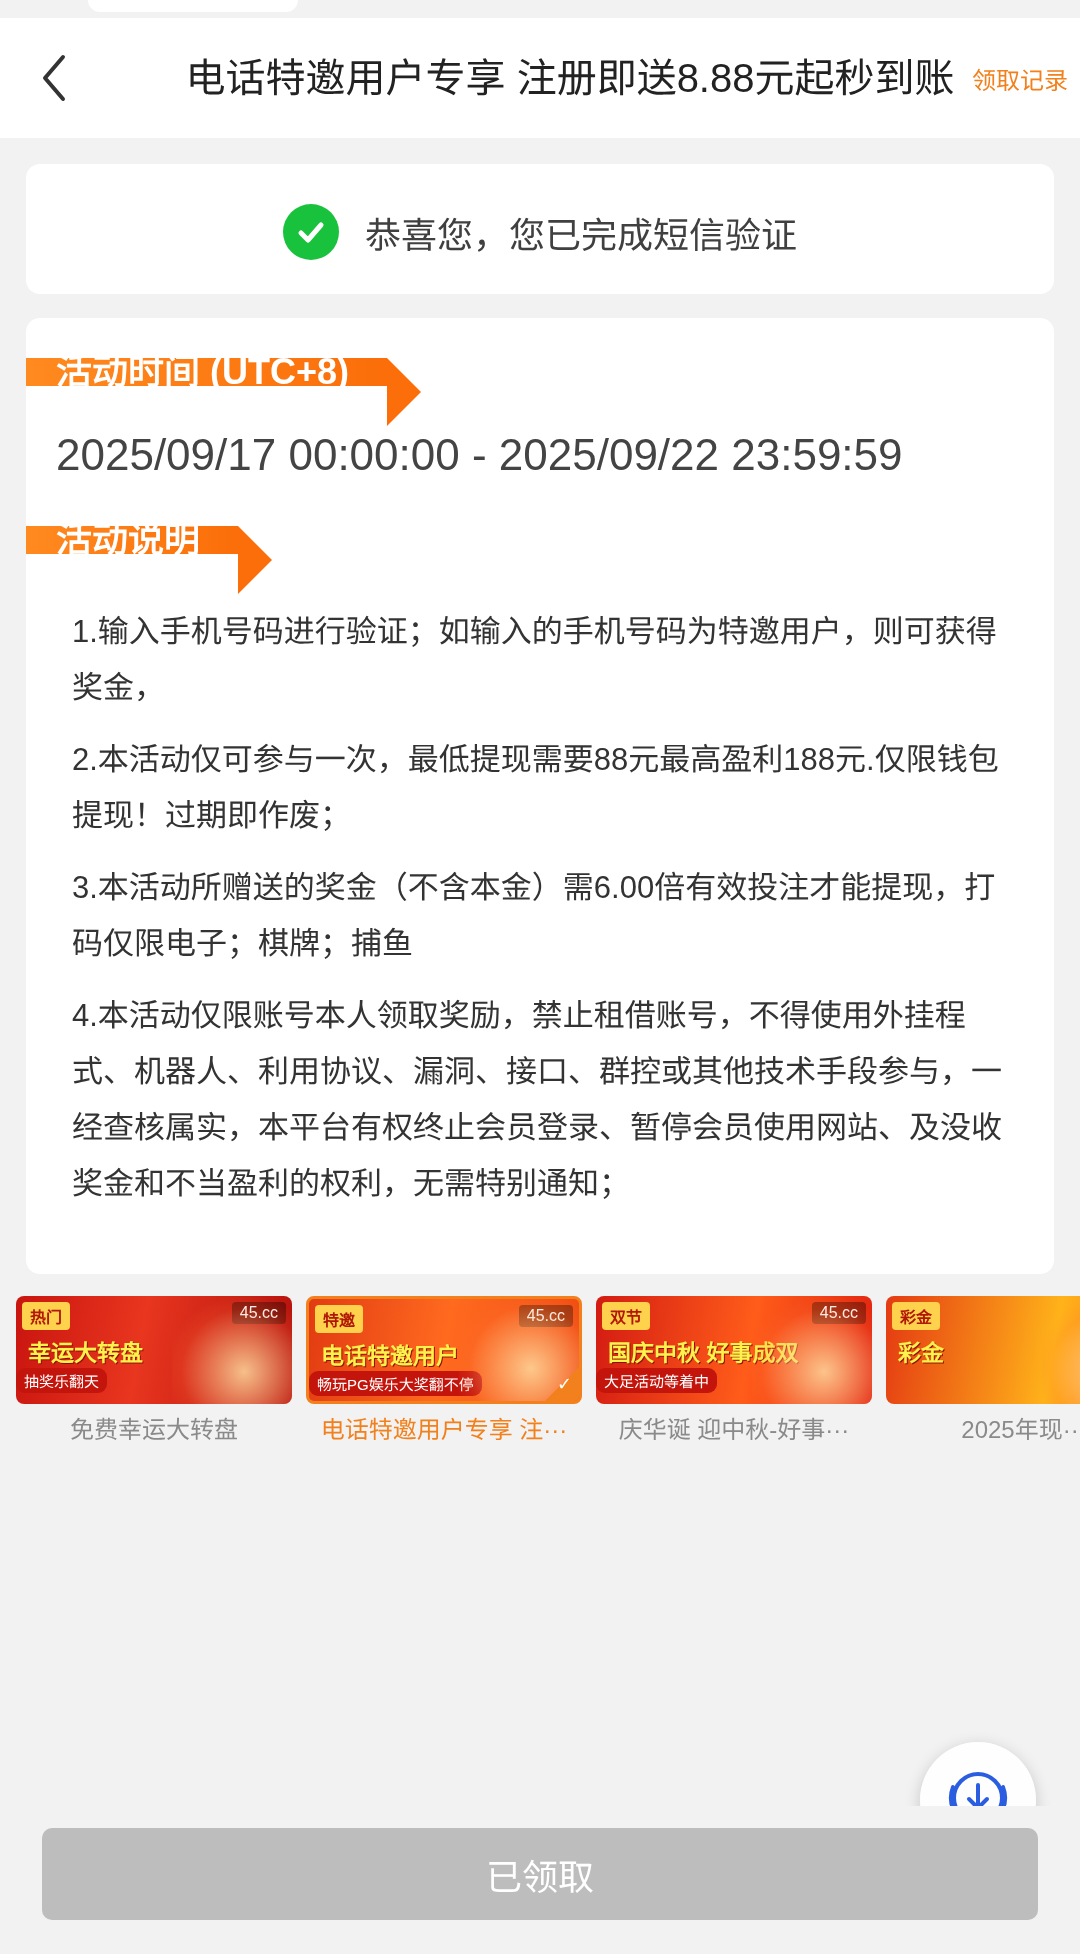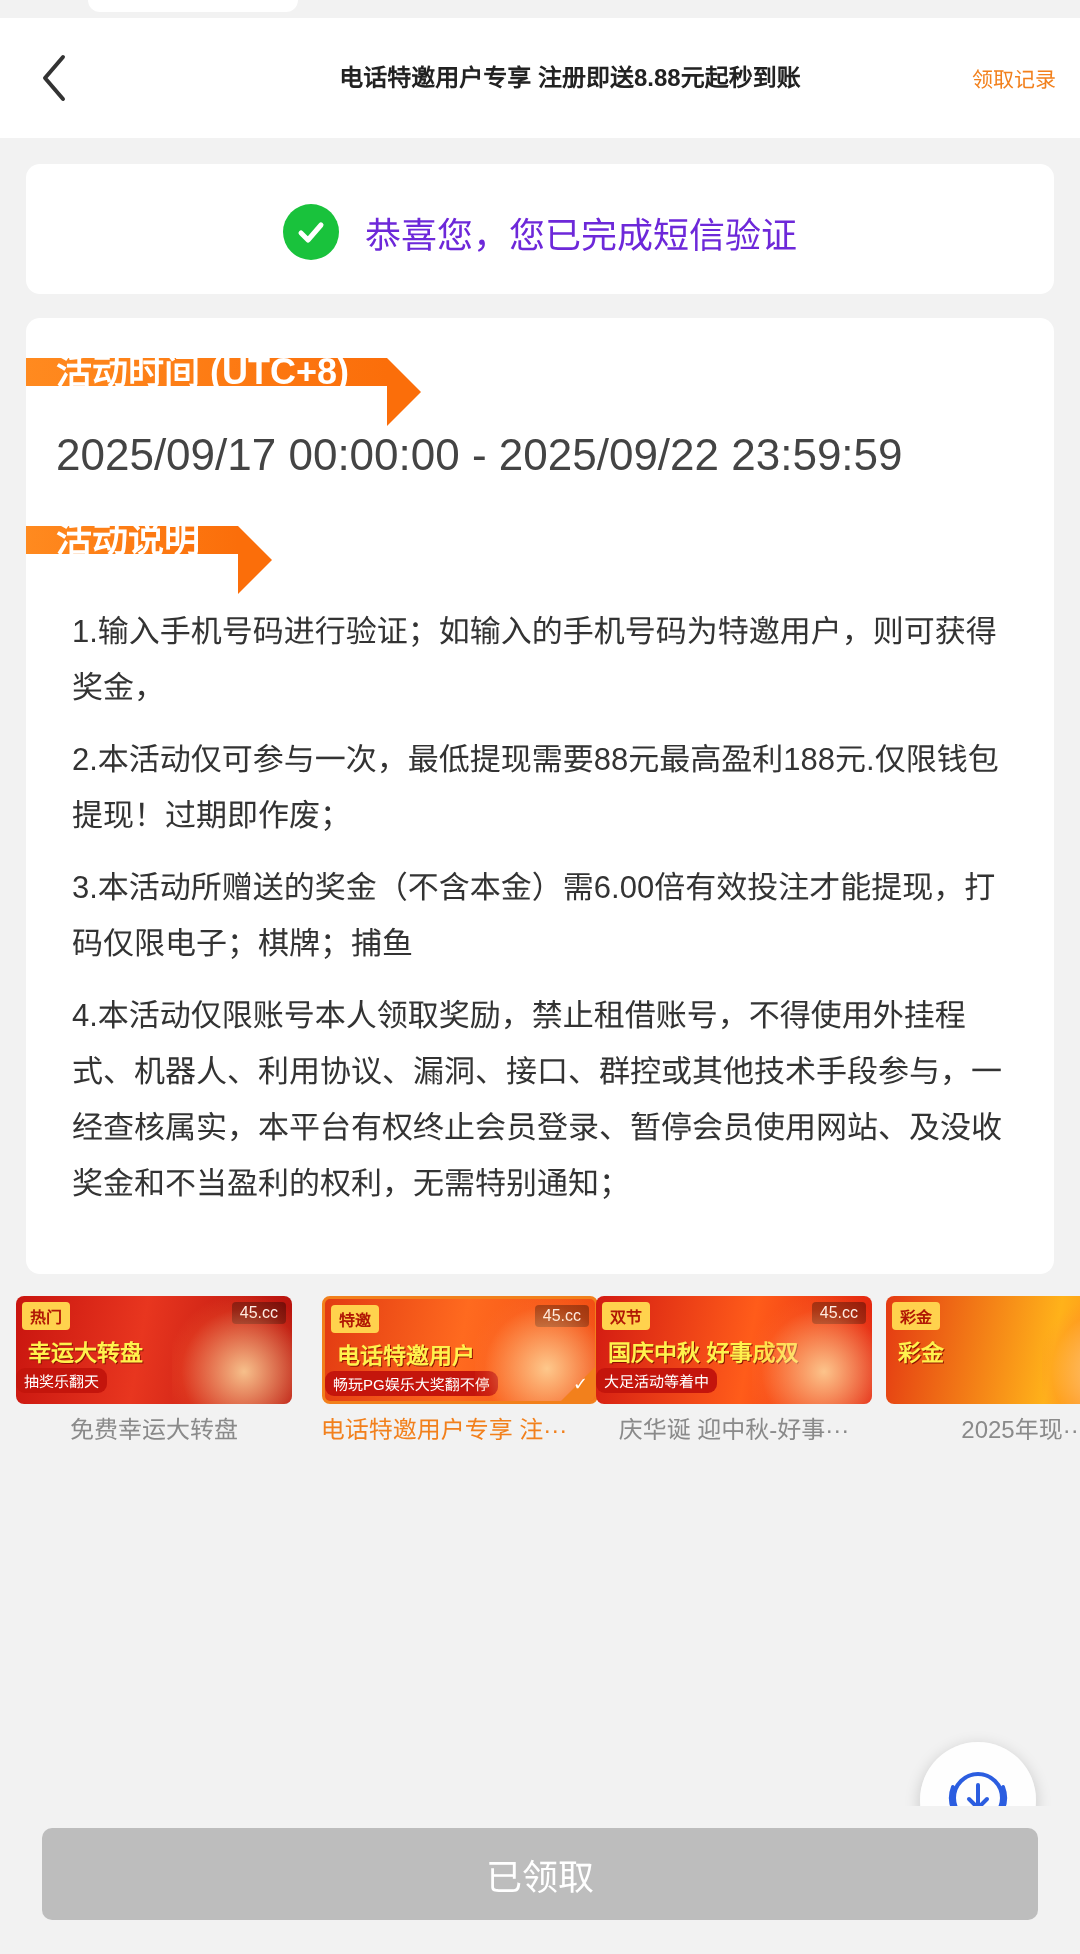--- a/index.html
+++ b/index.html
@@ -47,33 +47,33 @@
     flex: 0 0 60px;
     display: flex;
     align-items: center;
     justify-content: center;
     cursor: pointer;
   }
   .back-btn svg { display: block; }
   .header-title {
     flex: 1;
     text-align: center;
-    font-size: 24px;
+    font-size: 40px;
     line-height: 50px;
     color: #222;
     padding: 0 20px;
-    font-weight: 700;
+    font-weight: 400;
   }
   .header-action {
     position: absolute;
-    right: 24px;
+    right: 12px;
     top: 50%;
     transform: translateY(-50%);
     color: #f2801c;
-    font-size: 21px;
+    font-size: 24px;
     white-space: nowrap;
     cursor: pointer;
     margin-left: 22px;
   }
 
   
   .content {
     padding: 0 26px;
     box-sizing: border-box;
   }
@@ -100,21 +100,21 @@
     border-radius: 50%;
     background: #19c23c;
     display: flex;
     align-items: center;
     justify-content: center;
     flex: 0 0 56px;
   }
   .check-circle svg { display:block; }
   .success-text {
     font-size: 36px;
-    color: #6d28d9;
+    color: #404040;
   }
   .bonus-line {
     margin-top: 30px;
     font-size: 28px;
     color: #999;
   }
   .bonus-line .amount { color: #f5a623; }
 
   
   .info-card {
@@ -206,21 +206,21 @@
   .tick::after {
     content: "✓";
     position: absolute;
     left: -22px;
     top: 6px;
     color: #fff;
     font-size: 18px;
   }
   
   .b1 { background: linear-gradient(100deg,#c9150f 0%,#e8361f 45%,#b3100c 100%); }
-  .b2 { background: linear-gradient(100deg,#e23b12 0%,#ff6a1f 50%,#f04b12 100%); margin-left: 16px; }
+  .b2 { background: linear-gradient(100deg,#e23b12 0%,#ff6a1f 50%,#f04b12 100%); }
   .b3 { background: linear-gradient(100deg,#d31b12 0%,#ff5c1a 55%,#e0210f 100%); }
   .b4 { background: linear-gradient(100deg,#e43a12 0%,#ffb21a 60%,#ff6a15 100%); }
   .bn-tagl {
     position: absolute;
     left: 6px; top: 6px;
     background: #ffd24d;
     color: #b11705;
     font-size: 16px;
     padding: 2px 8px;
     border-radius: 4px;

